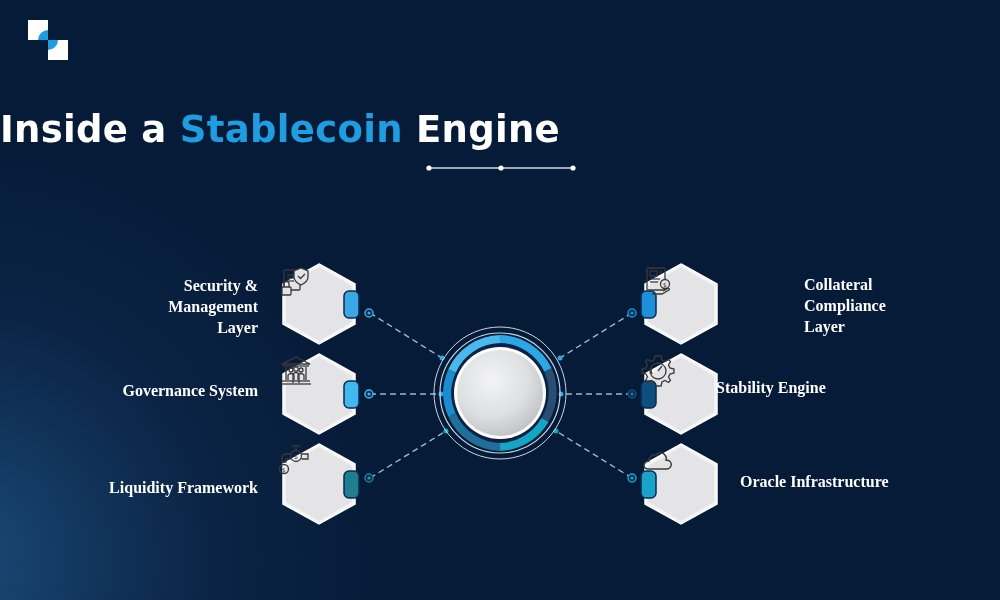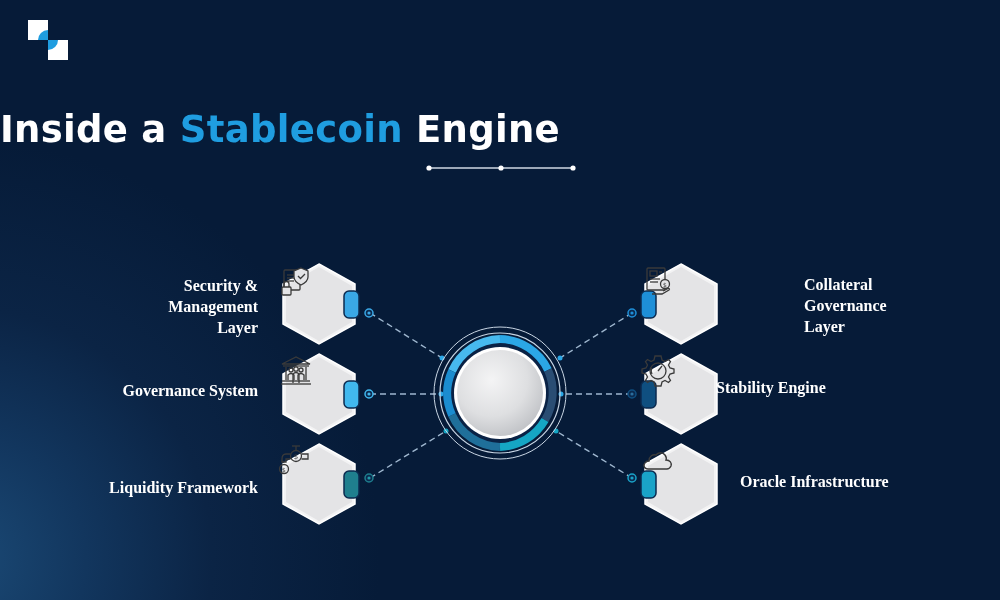--- a/index.html
+++ b/index.html
@@ -207,21 +207,21 @@
 </div>
 <div class="label left" style="right:742px; top:380px;margin-left:24px;">
   <div>Governance System</div>
 </div>
 <div class="label left" style="right:742px; top:477px;">
   <div>Liquidity Framework</div>
 </div>
 
 <div class="label right" style="left:768px; top:274px;margin-left:36px;">
   <div>Collateral</div>
-  <div>Governance</div>
+  <div>Compliance</div>
   <div>Layer</div>
 </div>
 <div class="label right" style="left:716px; top:377px;">
   <div>Stability Engine</div>
 </div>
 <div class="label right" style="left:740px; top:471px;text-align:right;">
   <div>Oracle Infrastructure</div>
 </div>
 
 </body></html>

